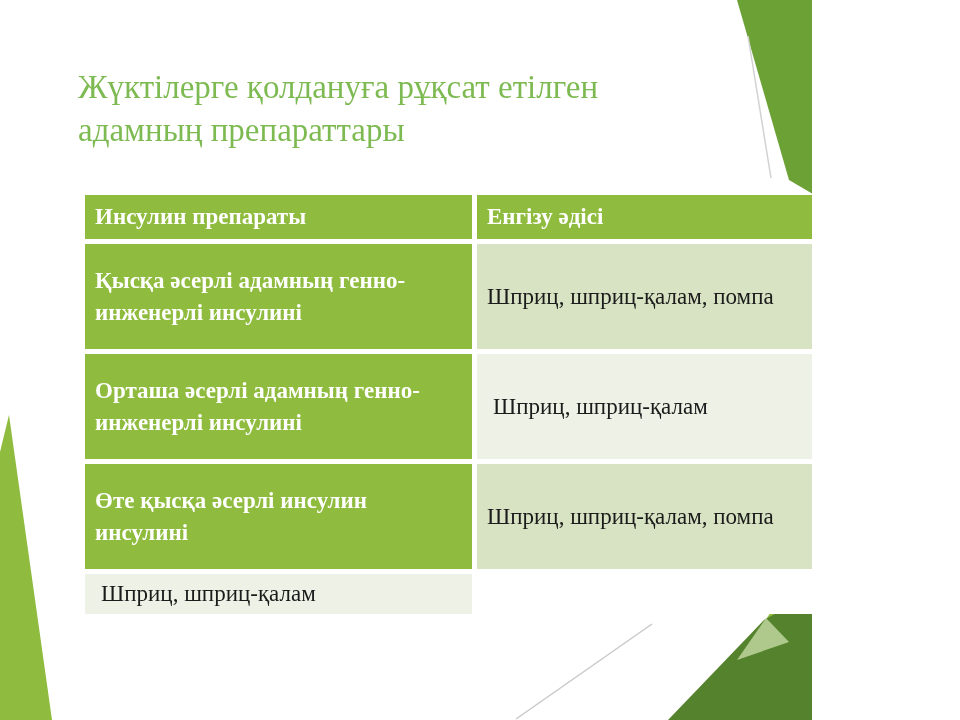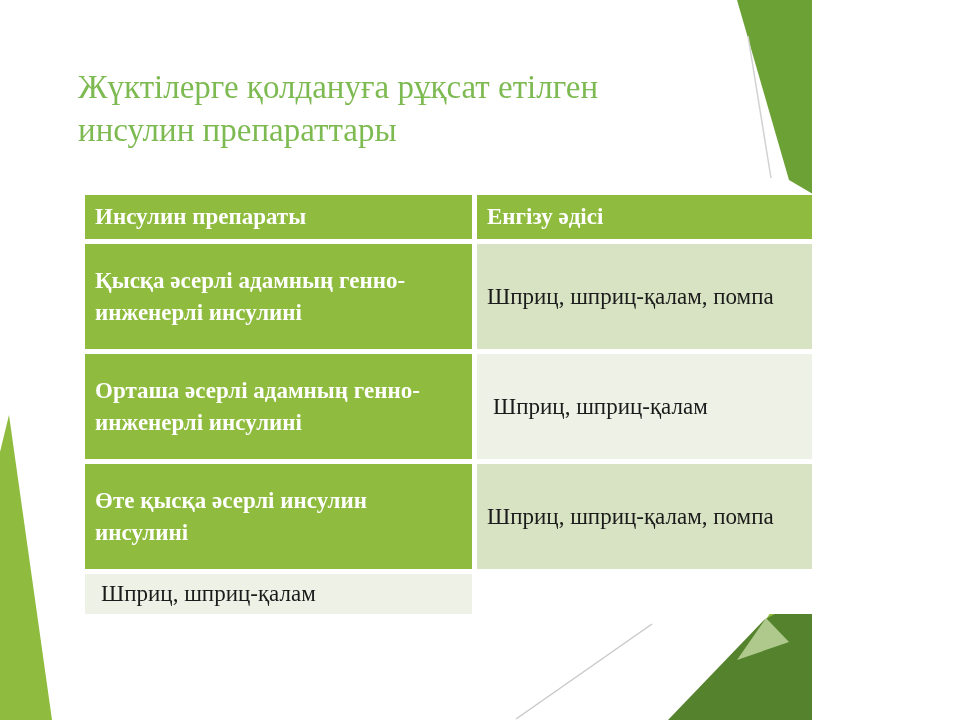--- a/index.html
+++ b/index.html
@@ -59,21 +59,21 @@
 
     <polygon points="737,660 766,618 789,642" fill="#afc98c"></polygon>
 
     <line x1="516" y1="719" x2="652" y2="624" stroke="#c9c9c7" stroke-width="1.5"></line>
 
     <polygon points="0,452 9,415 52,720 0,720" fill="#8fbc3e"></polygon>
   </svg>
 
   <div class="title">
     <div>Жүктілерге қолдануға рұқсат етілген</div>
-    <div>инсулин препараттары</div>
+    <div>адамның препараттары</div>
   </div>
 
   <div class="insulin-table">
     <div class="cell hcell">Инсулин препараты</div>
     <div class="cell hcell">Енгізу әдісі</div>
 
     <div class="cell pcell">Қысқа әсерлі адамның генно-инженерлі инсулині</div>
     <div class="cell mcell band-a">Шприц, шприц-қалам, помпа</div>
 
     <div class="cell pcell">Орташа әсерлі адамның генно-инженерлі инсулині</div>

